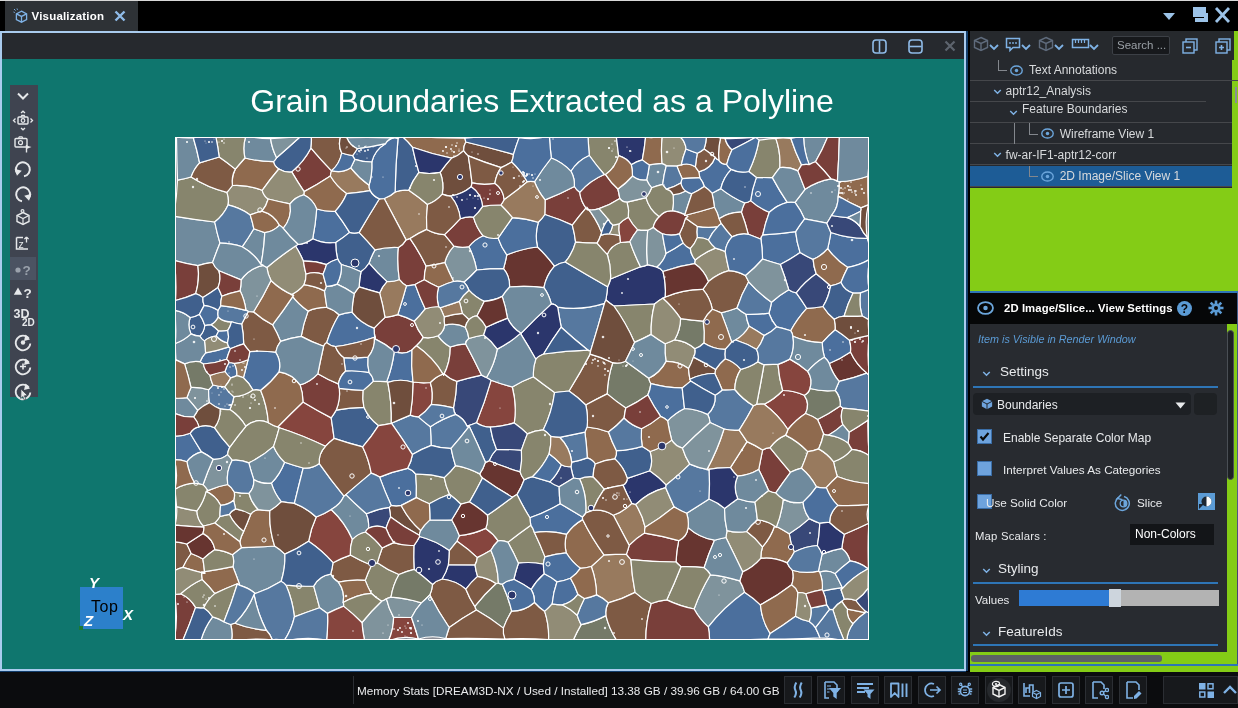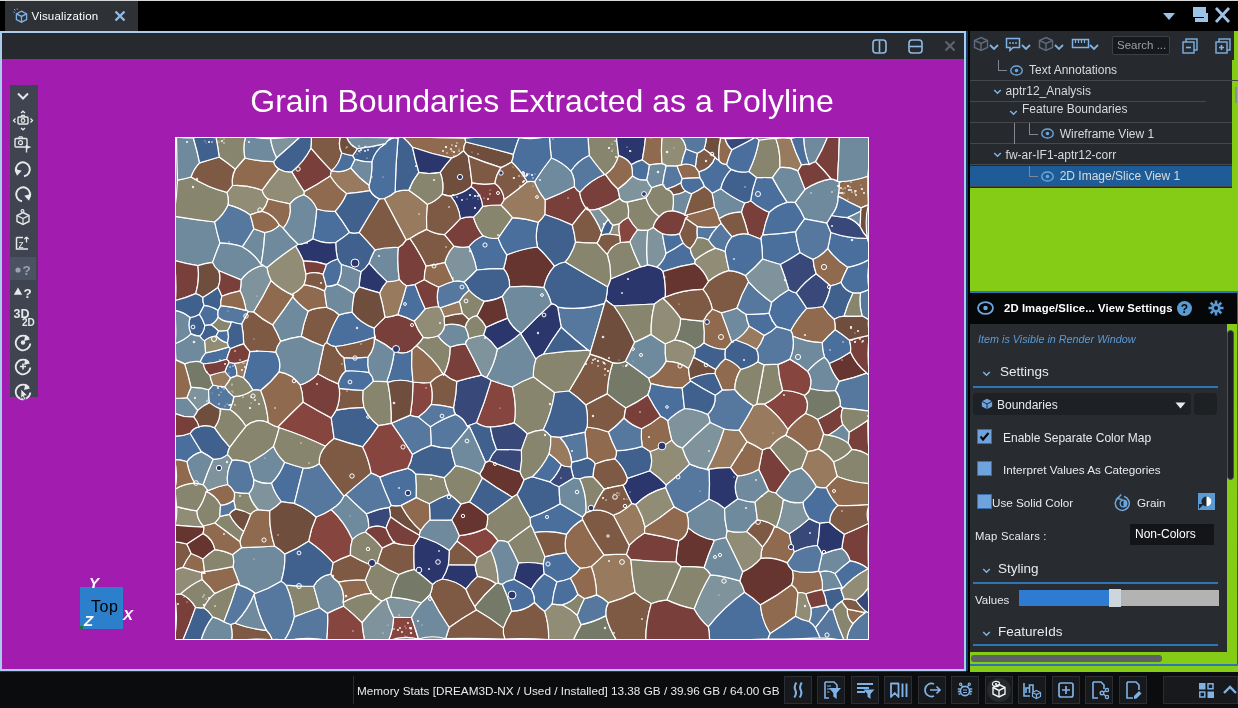--- a/index.html
+++ b/index.html
@@ -10,34 +10,34 @@
 
 <div class="abs" style="left:0;top:1px;width:1238px;height:30px;background:#000">
   <div class="abs" style="left:5px;top:0;width:133px;height:30px;background:#2e3236;color:#fff">
     <svg class="abs" style="left:8px;top:7px" width="17" height="17" viewBox="0 0 17 17">
       <g stroke="#7fb2e5" stroke-width="1.3" fill="none">
         <path d="M8.5 3.2 13.6 5.8 13.6 11.6 8.5 14.2 3.4 11.6 3.4 5.8 Z"></path>
         <path d="M3.4 5.8 8.5 8.4 13.6 5.8 M8.5 8.4 8.5 14.2"></path>
         <path d="M2.5 2.5 1 1 M4.5 1.8 4 .5 M1.8 4.5 .5 4" stroke-width="1"></path>
       </g>
     </svg>
-    <span class="abs" style="left:26.5px;top:8.5px;font-size:11.5px;font-weight:normal;letter-spacing:.2px">Visualization</span>
+    <span class="abs" style="left:26.5px;top:8.5px;font-size:11.5px;font-weight:bold;letter-spacing:.2px">Visualization</span>
     <svg class="abs" style="left:108px;top:8px" width="14" height="14" viewBox="0 0 14 14">
         <path d="M2.5 2.5 11.5 11.5 M11.5 2.5 2.5 11.5" stroke="#8fbbe8" stroke-width="2.4"></path>
       </svg>
   </div>
   <svg class="abs" style="left:1160px;top:0" width="78" height="30" viewBox="0 0 78 30">
     <path d="M3 12 15 12 9 19 Z" fill="#9cc3e8"></path>
     <rect x="33" y="6" width="13" height="10" fill="#9cc3e8"></rect>
     <path d="M48 12 48 21 35 21 35 17 44 17 44 12 Z" fill="#9cc3e8"></path>
     <path d="M56 7 69 21 M69 7 56 21" stroke="#9cc3e8" stroke-width="2.8"></path>
   </svg>
 </div>
 
-<div class="abs" style="left:0;top:31px;width:966px;height:640px;background:#a21caf;border:2px solid #a9cbee">
+<div class="abs" style="left:0;top:31px;width:966px;height:640px;background:#0f766e;border:2px solid #a9cbee">
   <div class="abs" style="left:0;top:0;width:962px;height:26px;background:#26292e">
     <svg class="abs" style="left:870px;top:6px" width="15" height="15" viewBox="0 0 15 15">
         <rect x="1" y="1" width="13" height="13" rx="3" fill="none" stroke="#8fbbe8" stroke-width="1.6"></rect>
         <path d="M7.5 1.5 7.5 13.5" stroke="#8fbbe8" stroke-width="1.6"></path>
       </svg>
     <svg class="abs" style="left:906px;top:6px" width="15" height="15" viewBox="0 0 15 15">
         <rect x="1" y="1" width="13" height="13" rx="3" fill="none" stroke="#8fbbe8" stroke-width="1.6"></rect>
         <path d="M1.5 7.5 13.5 7.5" stroke="#8fbbe8" stroke-width="1.6"></path>
       </svg>
     <svg class="abs" style="left:941px;top:6px" width="14" height="14" viewBox="0 0 14 14">
@@ -1154,28 +1154,28 @@
 <div class="abs" style="left:224px;top:69px;width:23px;height:22px;background:#1e2124;border-radius:4px"></div>
 <div class="abs" style="left:7px;top:105px;width:15px;height:15px;background:#6ea3dd;border:1px solid #3a6ea8">
         <svg width="13" height="13" viewBox="0 0 13 13" style="position:absolute;left:0;top:0">
           <path d="M2.5 6.5 5 9.5 10.5 3" fill="none" stroke="#0a0a0a" stroke-width="2.1"></path>
         </svg>
       </div>
 <span class="abs" style="left:33px;top:107px;font-size:12px">Enable Separate Color Map</span>
 <div class="abs" style="left:7px;top:137px;width:15px;height:15px;background:#6ea3dd;border:1px solid #3a6ea8"></div>
 <span class="abs" style="left:33px;top:139px;font-size:11.7px">Interpret Values As Categories</span>
 <div class="abs" style="left:7px;top:170px;width:15px;height:15px;background:#6ea3dd;border:1px solid #3a6ea8"></div>
-<span class="abs" style="left:22px;top:172px;font-size:11.7px">Use Solid Color</span>
+<span class="abs" style="left:16px;top:172px;font-size:11.7px">Use Solid Color</span>
 <svg class="abs" style="left:143px;top:170px" width="19" height="19" viewBox="0 0 19 19">
         <path d="M5.5 3.5 A7 7 0 1 0 11 2.6" fill="none" stroke="#6ca6dc" stroke-width="1.5"></path>
         <path d="M8.3 0.6 4.6 4.4 9.4 5.8" fill="none" stroke="#6ca6dc" stroke-width="1.5"></path>
         <circle cx="10.5" cy="9.5" r="3.3" fill="none" stroke="#6ca6dc" stroke-width="1.3"></circle>
         <path d="M10.5 6.2 A3.3 3.3 0 0 1 10.5 12.8 Z" fill="#6ca6dc"></path>
       </svg>
-<span class="abs" style="left:167px;top:172px;font-size:11.7px">Grain</span>
+<span class="abs" style="left:167px;top:172px;font-size:11.7px">Slice</span>
 <div class="abs" style="left:228px;top:169px;width:17px;height:17px;background:#5b9bd5">
         <svg width="17" height="17" viewBox="0 0 17 17" style="position:absolute;left:0;top:0">
           <path d="M1 16 L6 11 1 11 Z" fill="#1c2733"></path>
           <circle cx="8.5" cy="8.5" r="5" fill="#1c2733"></circle>
           <path d="M8.5 3.5 A5 5 0 0 1 8.5 13.5 Z" fill="#fff"></path>
         </svg>
       </div>
 <span class="abs" style="left:5px;top:206px;font-size:11.3px;letter-spacing:.2px">Map Scalars :</span>
 <div class="abs" style="left:160px;top:200px;width:84px;height:21px;background:#131518;color:#fff;font-size:12px;padding:3px 0 0 5px">Non-Colors</div>
 <svg class="abs" style="left:12px;top:243px" width="9" height="8" viewBox="0 0 11 8">

